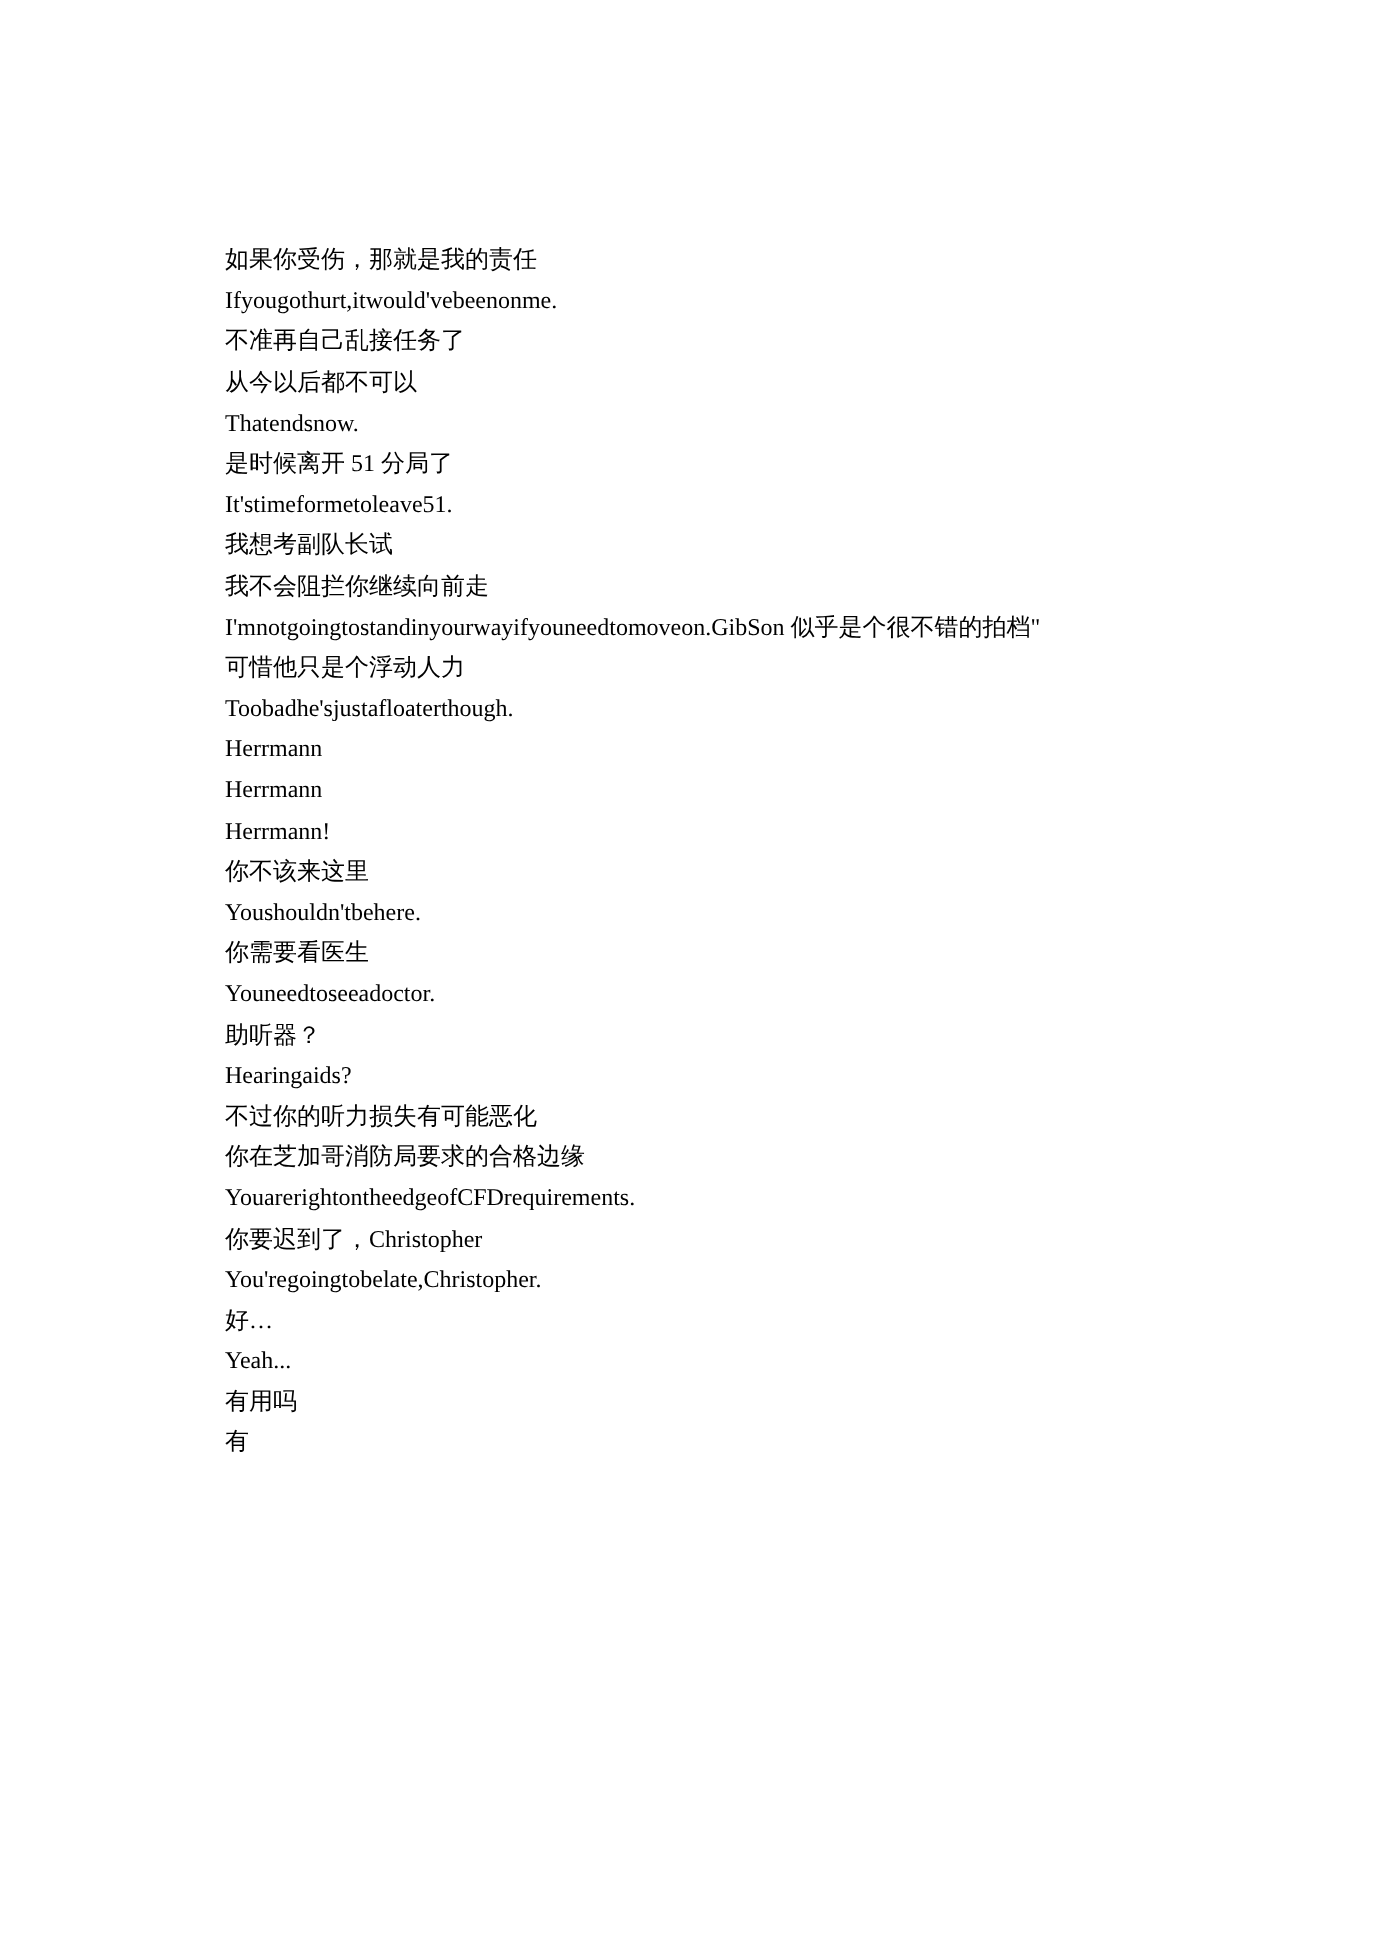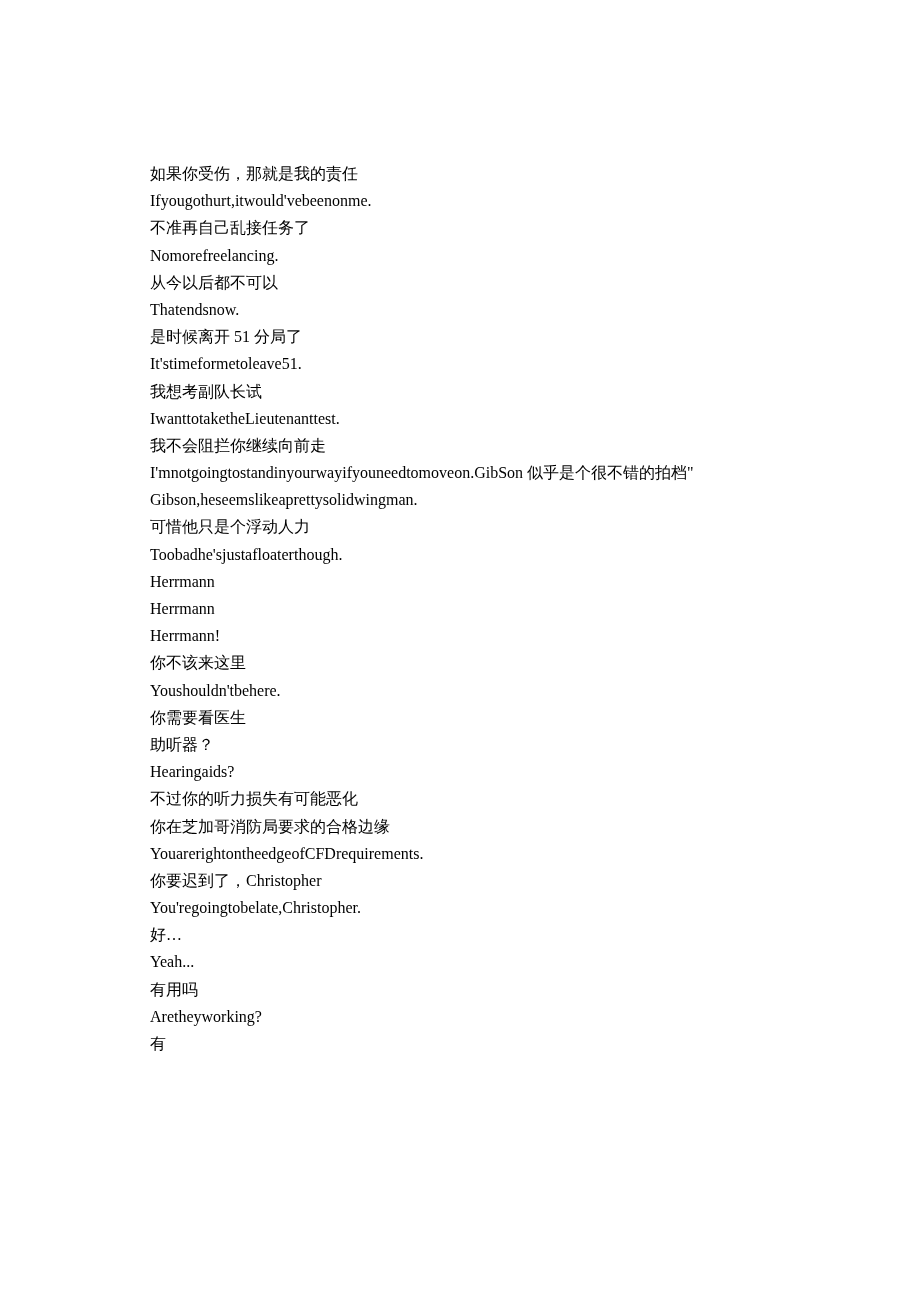--- a/index.html
+++ b/index.html
@@ -24,44 +24,41 @@
   }
 </style>
 </head>
 <body>
 
 <div class="page">
   <div id="content">
       <div class="line">如果你受伤，那就是我的责任</div>
       <div class="line">Ifyougothurt,itwould'vebeenonme.</div>
       <div class="line">不准再自己乱接任务了</div>
-      <div class="line">Nomorefreelancing.</div>
       <div class="line">从今以后都不可以</div>
       <div class="line">Thatendsnow.</div>
       <div class="line">是时候离开 51 分局了</div>
       <div class="line">It'stimeformetoleave51.</div>
       <div class="line">我想考副队长试</div>
-      <div class="line">IwanttotaketheLieutenanttest.</div>
       <div class="line">我不会阻拦你继续向前走</div>
       <div class="line">I'mnotgoingtostandinyourwayifyouneedtomoveon.GibSon 似乎是个很不错的拍档"</div>
-      <div class="line">Gibson,heseemslikeaprettysolidwingman.</div>
       <div class="line">可惜他只是个浮动人力</div>
       <div class="line">Toobadhe'sjustafloaterthough.</div>
       <div class="line">Herrmann</div>
       <div class="line">Herrmann</div>
       <div class="line">Herrmann!</div>
       <div class="line">你不该来这里</div>
       <div class="line">Youshouldn'tbehere.</div>
       <div class="line">你需要看医生</div>
+      <div class="line">Youneedtoseeadoctor.</div>
       <div class="line">助听器？</div>
       <div class="line">Hearingaids?</div>
       <div class="line">不过你的听力损失有可能恶化</div>
       <div class="line">你在芝加哥消防局要求的合格边缘</div>
       <div class="line">YouarerightontheedgeofCFDrequirements.</div>
       <div class="line">你要迟到了，Christopher</div>
       <div class="line">You'regoingtobelate,Christopher.</div>
       <div class="line">好…</div>
       <div class="line">Yeah...</div>
       <div class="line">有用吗</div>
-      <div class="line">Aretheyworking?</div>
       <div class="line">有</div>
     </div>
 </div>
 
 </body></html>

